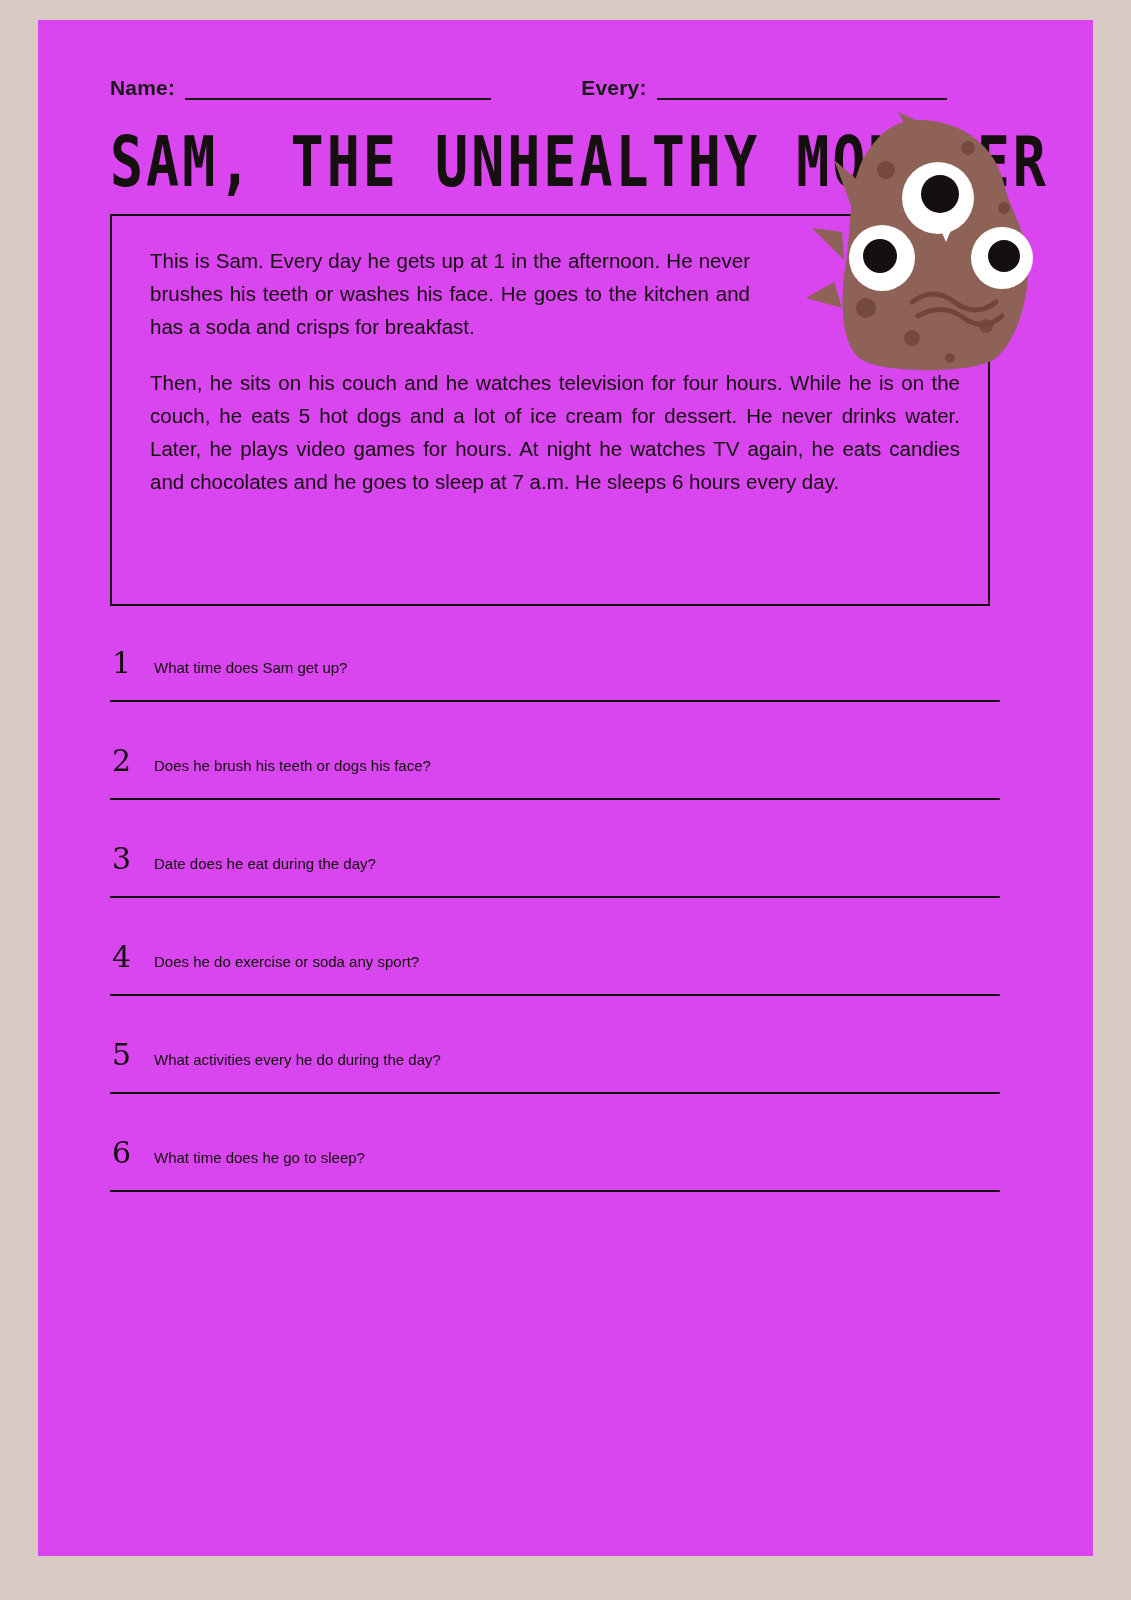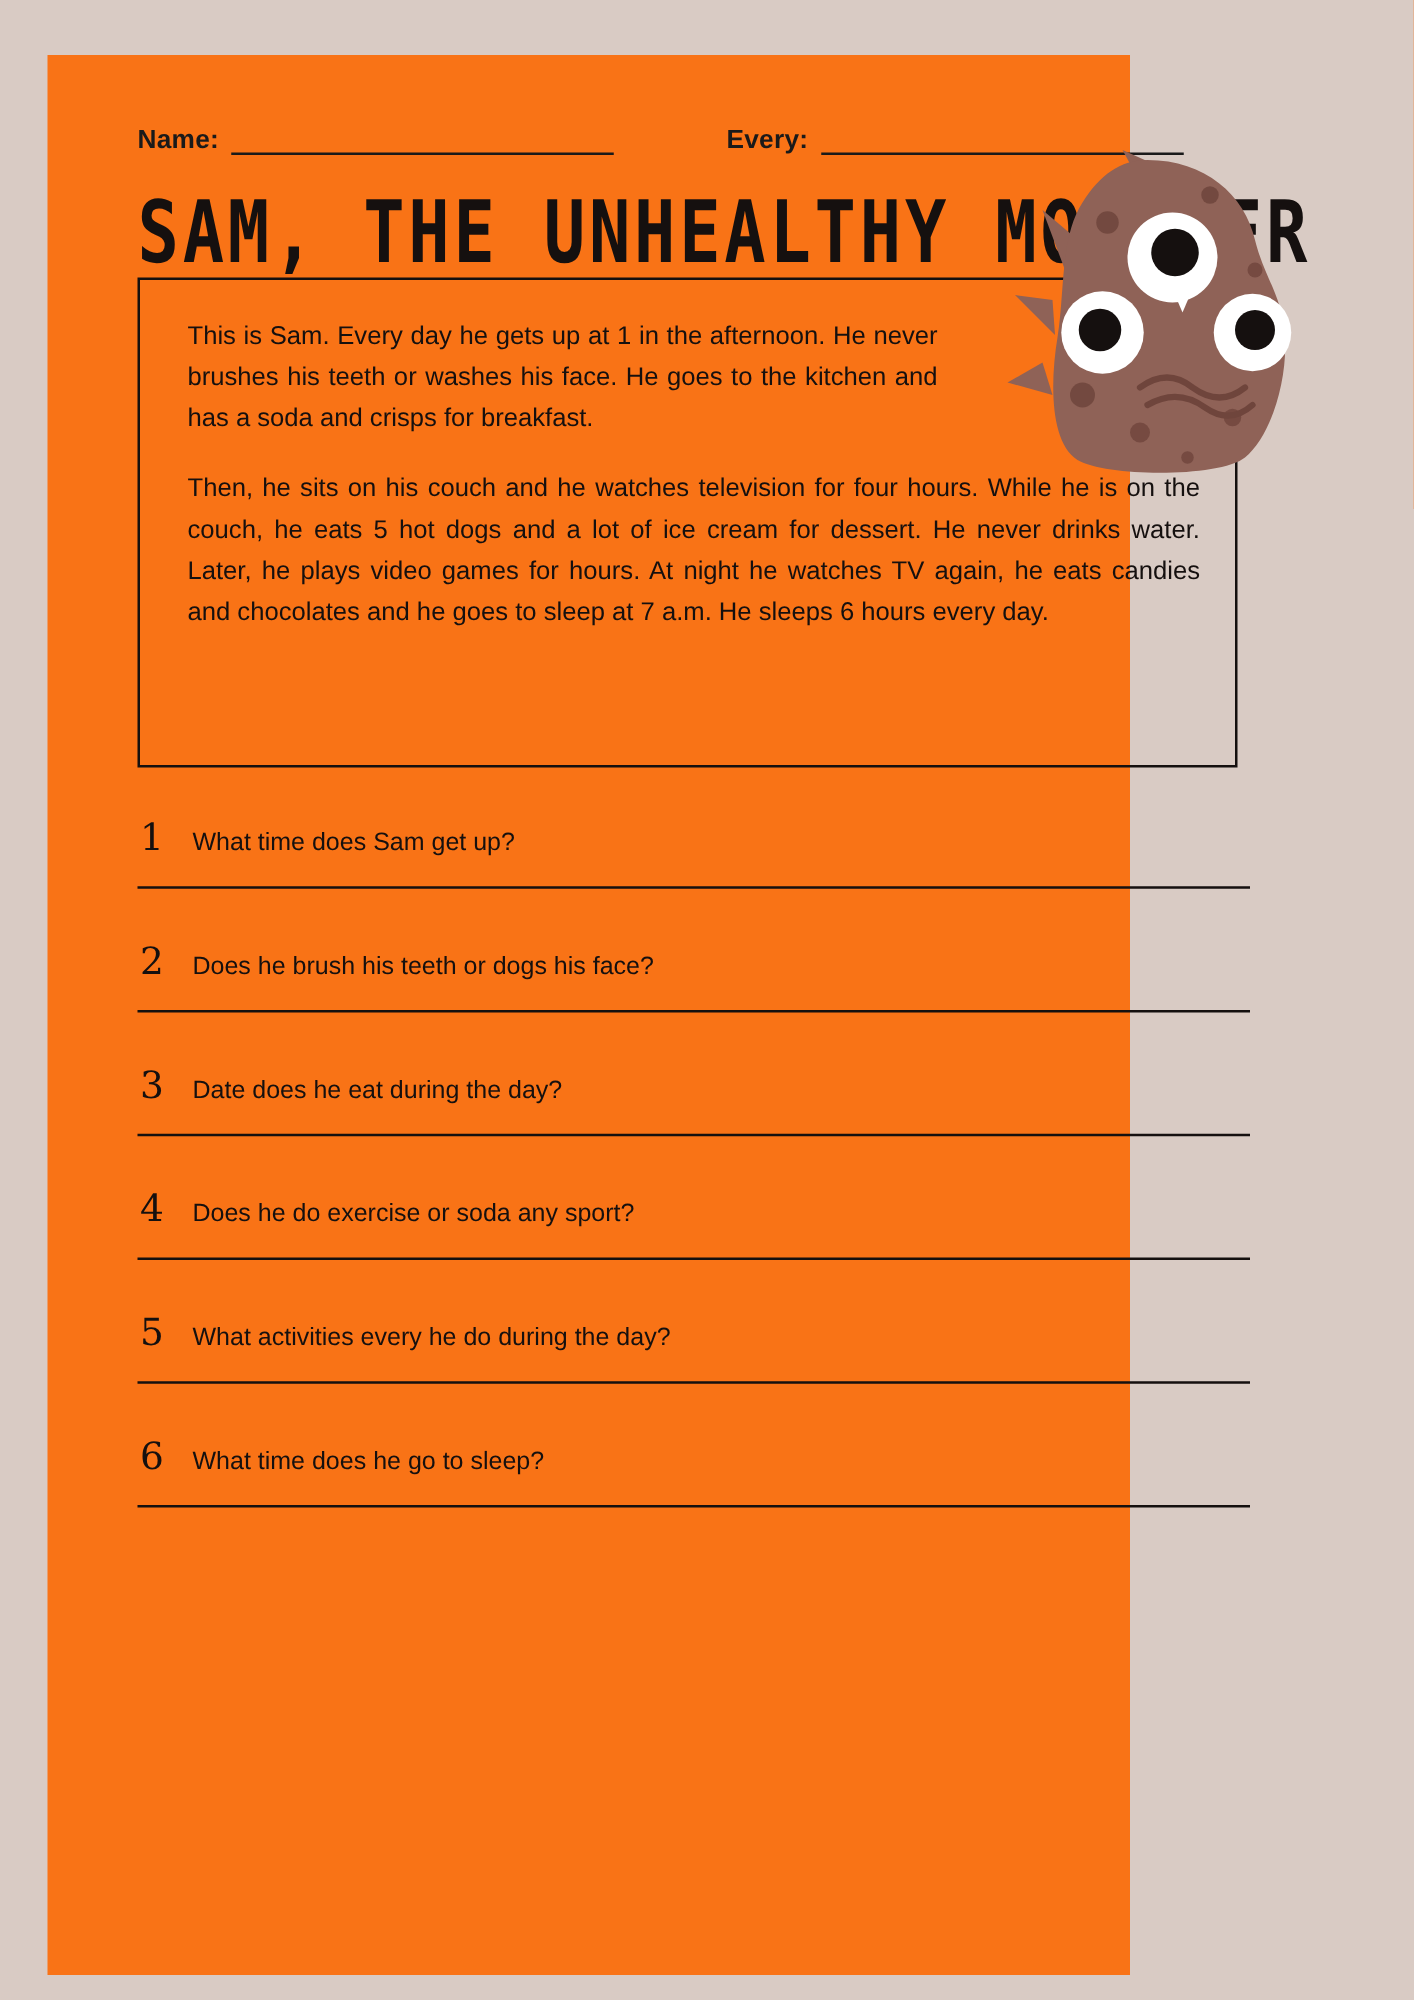--- a/index.html
+++ b/index.html
@@ -9,24 +9,24 @@
   body {
     width: 1131px;
     height: 1600px;
     background: #d9cbc4;
     font-family: "Liberation Sans", sans-serif;
     overflow: hidden;
   }
   .page {
     position: absolute;
     left: 38px;
-    top: 44px;
-    width: 866px;
+    top: 20px;
+    width: 1055px;
     height: 1536px;
-    background: #f97316;
+    background: #d946ef;
     box-sizing: border-box;
   }
   .inner {
     position: absolute;
     left: 72px;
     top: 48px;
     width: 911px;
   }
 
   
@@ -69,21 +69,21 @@
     font-size: 20.5px;
     font-weight: bold;
     color: #15100f;
     line-height: 1.42;
     width: 680px;
   }
 
   
   .readbox {
     position: relative;
-    margin-top: 12px;
+    margin-top: 28px;
     border: 2.5px solid #15100f;
     width: 880px;
     min-height: 392px;
     box-sizing: border-box;
     padding: 28px 34px 24px 38px;
   }
   .readbox p {
     margin: 0 0 22px 0;
     font-size: 20.5px;
     line-height: 1.62;
@@ -116,21 +116,21 @@
   }
   .q-num {
     font-family: "DejaVu Serif", serif;
     font-size: 30px;
     color: #15100f;
     width: 42px;
     flex: none;
     line-height: 1;
   }
   .q-text {
-    font-size: 20px;
+    font-size: 15px;
     color: #15100f;
     line-height: 1.3;
   }
   .answer-line {
     margin: 22px 0 44px 0;
     border-bottom: 2px solid #15100f;
     width: 890px;
   }
 </style>
 </head>

